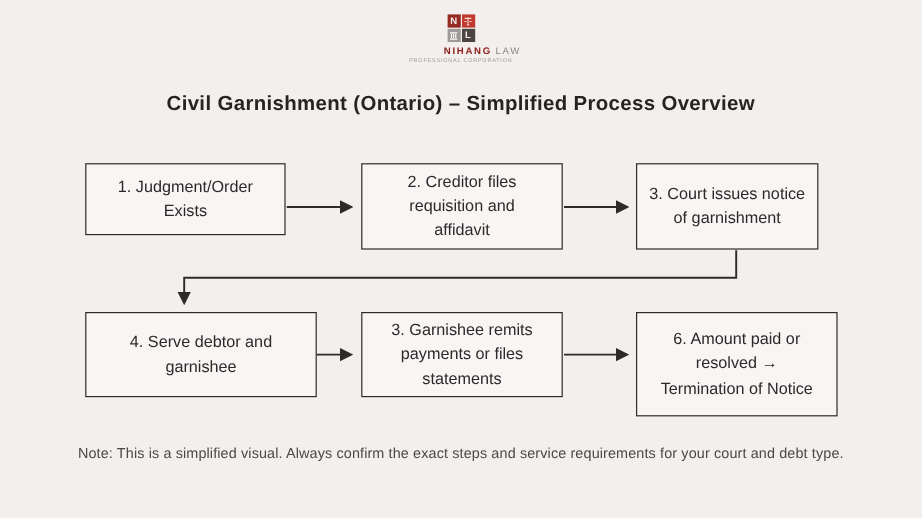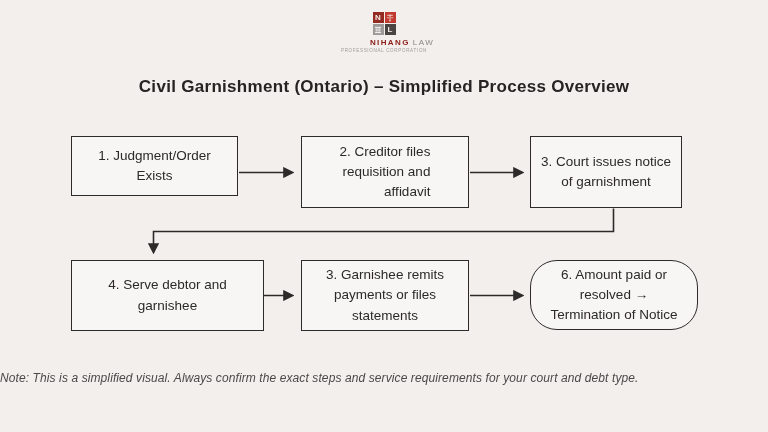--- a/index.html
+++ b/index.html
@@ -32,32 +32,32 @@
   
   .box{
     position:absolute;box-sizing:border-box;
     background:#f8f6f4;border:1.5px solid #2d2b2a;
     display:flex;align-items:center;justify-content:center;
     text-align:center;font-size:13.5px;line-height:1.5;color:#2b2929;
     padding:2px 6px;
   }
   .box span{white-space:pre-line;}
   .b1{left:71px;top:136px;width:167px;height:60px;}
-  .b2{left:301px;top:136px;width:168px;height:72px;text-align:right;}
+  .b2{left:301px;top:136px;width:168px;height:72px;}
   .b3{left:530px;top:136px;width:152px;height:72px;}
   .b4{left:71px;top:260px;width:193px;height:71px;}
   .b5{left:301px;top:260px;width:168px;height:71px;}
-  .b6{left:530px;top:260px;width:168px;height:70px;border-radius:27px;}
+  .b6{left:530px;top:260px;width:168px;height:87px;}
 
   .connectors{position:absolute;left:0;top:0;pointer-events:none;}
 
   
   .note{
-    position:absolute;top:371px;left:0;width:768px;text-align:left;
-    font-size:12px;font-style:italic;color:#4b4948;letter-spacing:0.1px;
+    position:absolute;top:371px;left:0;width:768px;text-align:center;
+    font-size:12px;color:#4b4948;letter-spacing:0.1px;
   }
 </style>
 </head>
 <body>
 
 <div class="canvas">
 
   <div class="logo">
     <div class="logo-grid">
       <div class="logo-cell" style="background: rgb(148, 42, 34);">N</div>

